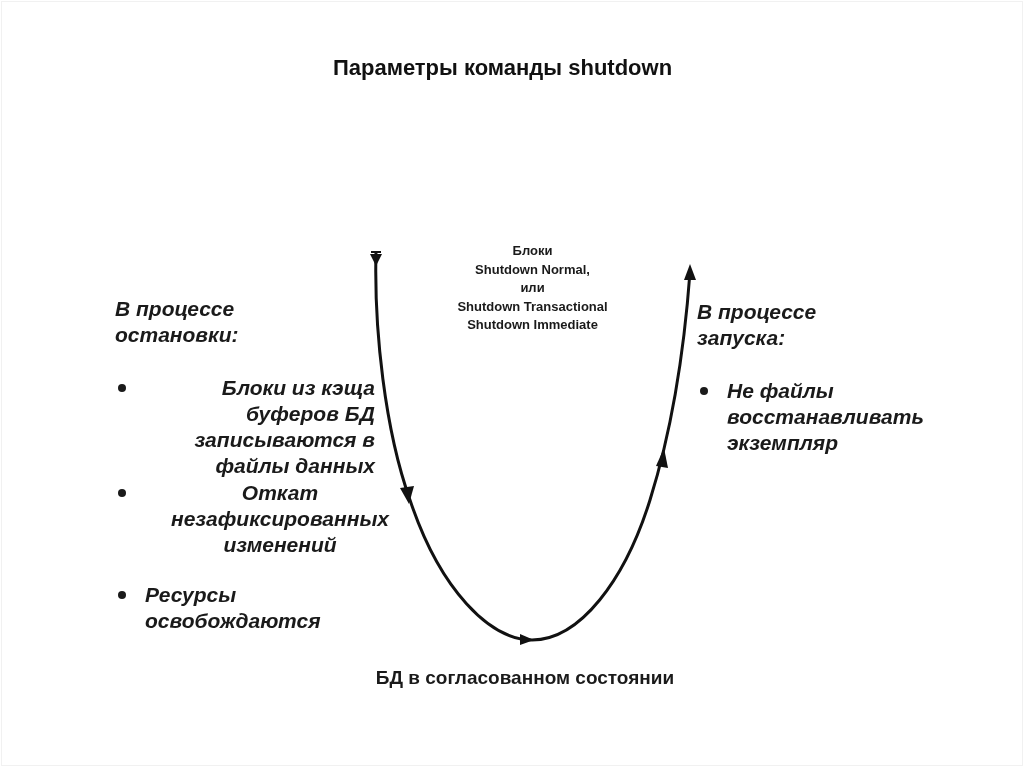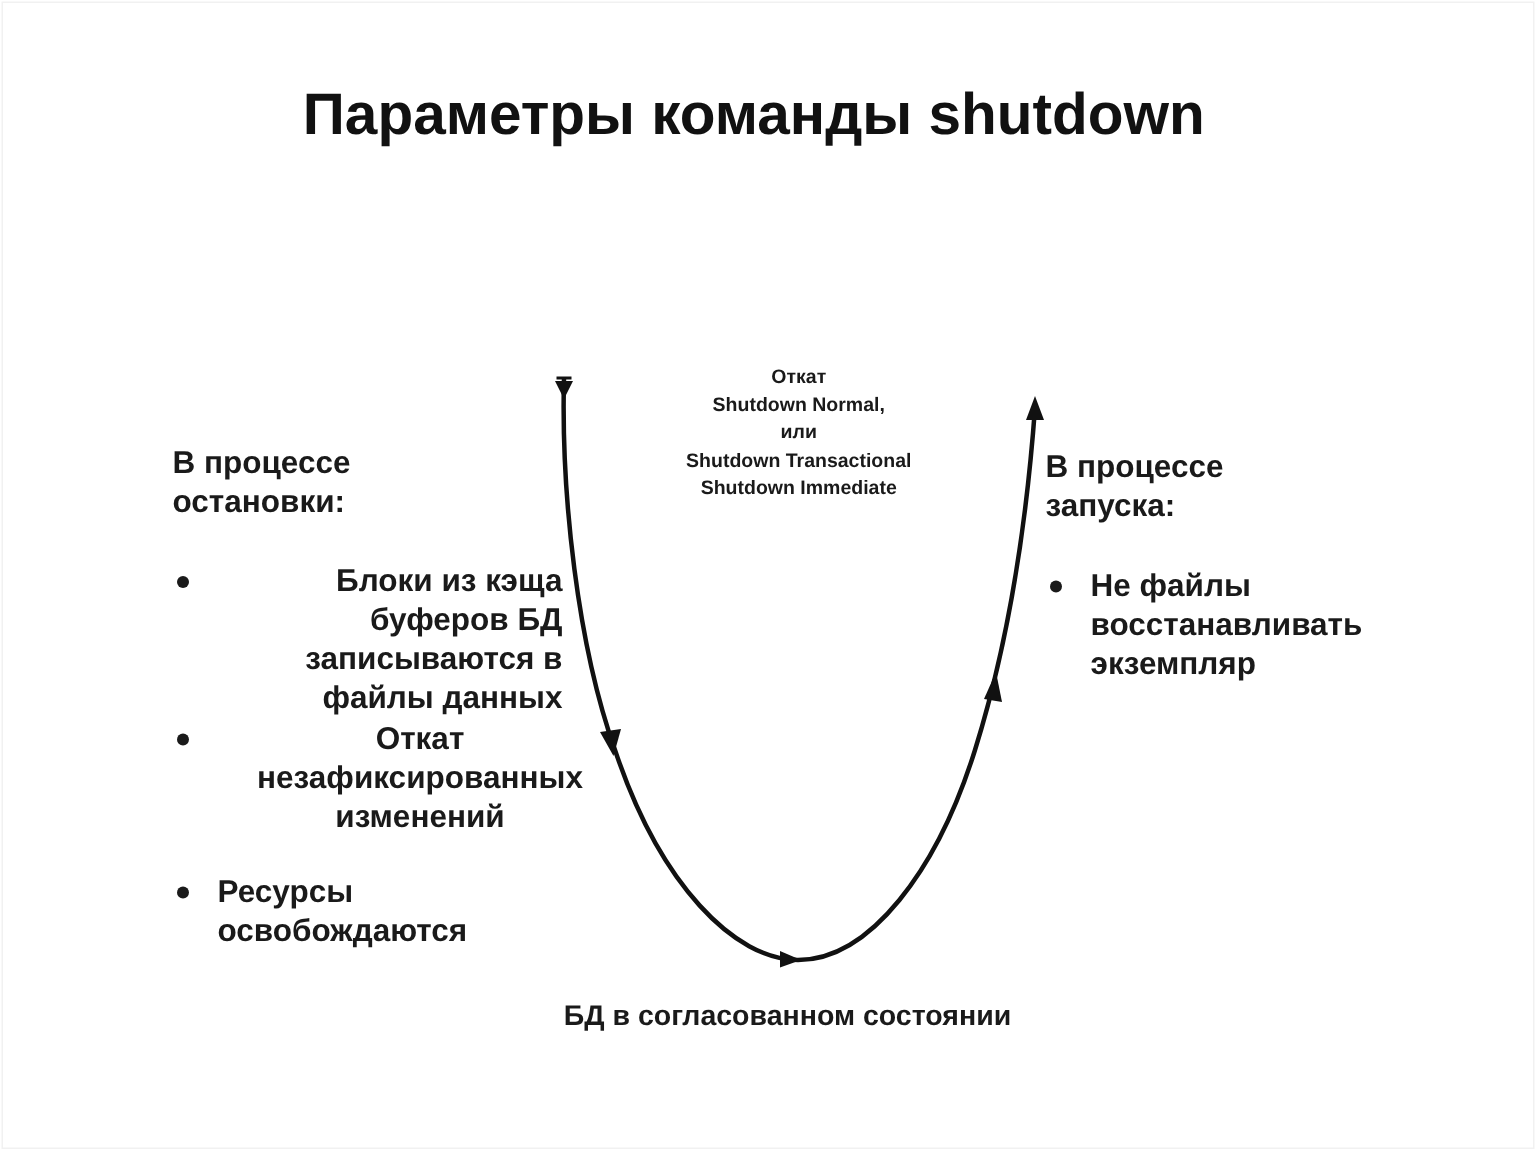--- a/index.html
+++ b/index.html
@@ -19,21 +19,21 @@
       position: absolute;
       left: 1px; top: 1px;
       width: 1020px; height: 763px;
       border: 1px solid #f1f1f1;
     }
     .title {
       position: absolute;
       left: 0; top: 55px;
       width: 1005px;
       text-align: center;
-      font-size: 39px;
+      font-size: 22px;
       font-weight: bold;
       color: #111111;
       letter-spacing: 0px;
     }
     .diagram-svg {
       position: absolute;
       left: 0; top: 0;
       width: 1024px; height: 767px;
     }
     .center-label {
@@ -45,20 +45,21 @@
       font-weight: bold;
       line-height: 18.5px;
       color: #1a1a1a;
     }
     .side-block {
       position: absolute;
       font-size: 21px;
       font-weight: bold;
       line-height: 26px;
       color: #1a1a1a;
+      font-style: italic;
     }
     .side-block .heading {
       margin-bottom: 27px;
     }
     .side-block ul {
       list-style: none;
       margin: 0;
       padding: 0;
     }
     .side-block li {
@@ -121,21 +122,21 @@
   <g>
     <path d="M656,466 L664,448 L668,468 Z" fill="#111111"></path>
   </g>
 
   <g>
     <path d="M684,280 L690,264 L696,280 Z" fill="#111111"></path>
   </g>
 </svg>
 
 <div class="center-label">
-  <div>Откат</div>
+  <div>Блоки</div>
   <div>Shutdown Normal,</div>
   <div>или</div>
   <div>Shutdown Transactional</div>
   <div>Shutdown Immediate</div>
 </div>
 
 <div class="side-block left-block">
   <div class="heading">
     <div>В процессе</div>
     <div>остановки:</div>

